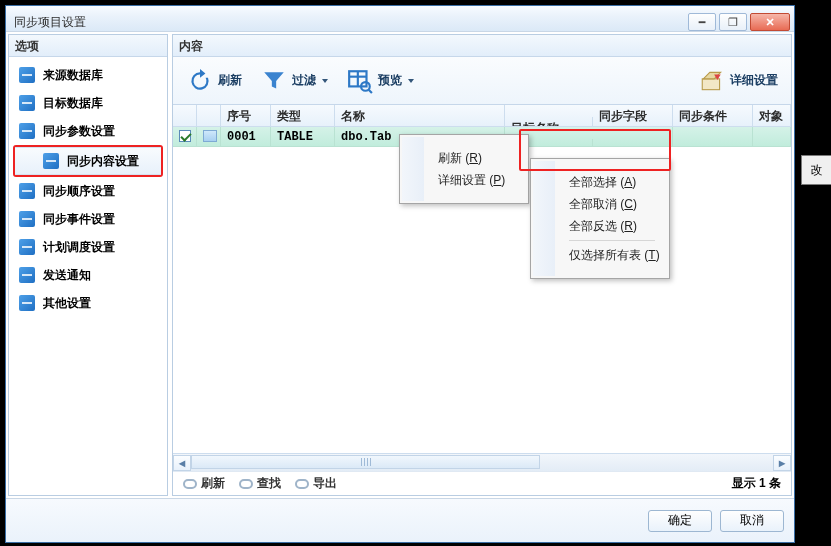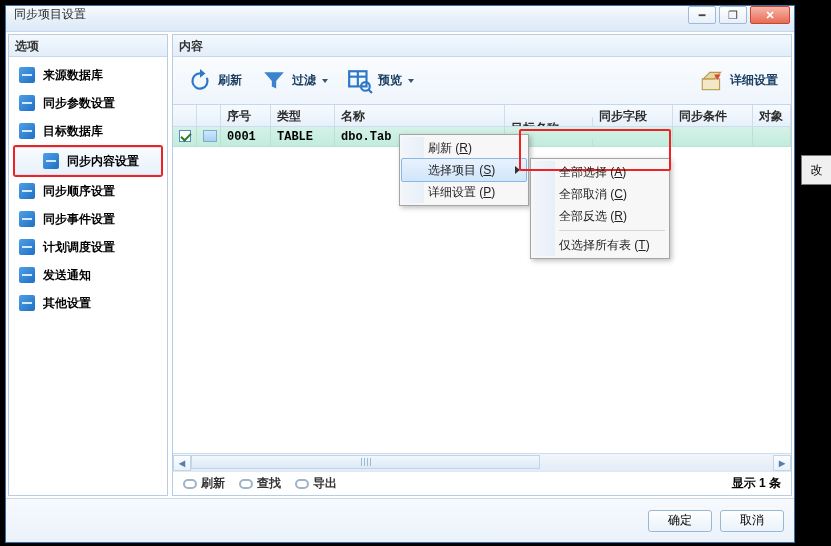--- a/index.html
+++ b/index.html
@@ -22,21 +22,21 @@
     border: 1px solid #3a6ea5;
     display: flex;
     flex-direction: column;
     box-shadow: 0 0 6px rgba(0,0,0,.3);
   }
   .titlebar {
     height: 26px;
     background: linear-gradient(to bottom, #f8fbff 0%, #eaf2fb 40%, #dbe9f7 100%);
     border-bottom: 1px solid #c9d7e6;
     display: flex;
-    align-items: flex-start;
+    align-items: flex-end;
     padding: 0 4px 0 8px;
   }
   .titlebar .title { flex: 1; color: #2b2b2b; }
   .winbtns { display: flex; gap: 3px; }
   .winbtn {
     width: 28px; height: 18px;
     border: 1px solid #9fb9d8;
     background: linear-gradient(#fefefe,#e8f0f9);
     border-radius: 2px;
     display:flex; align-items:center; justify-content:center;
@@ -248,21 +248,21 @@
     border-radius:3px;
     display:flex;align-items:center;justify-content:center;
   }
 
   
   .ctxmenu{
     position:absolute;
     background:#f7f7f7;
     border:1px solid #a5a5a5;
     box-shadow: 2px 2px 5px rgba(0,0,0,.25);
-    padding:2px;
+    padding:12px;
     z-index:50;
   }
   .ctxmenu .mi{
     height:22px;
     display:flex; align-items:center;
     padding:0 22px 0 26px;
     white-space:nowrap;
     position:relative;
     color:#222;
   }
@@ -323,25 +323,25 @@
     <div class="panel panel-left">
       <div class="panel-header">选项</div>
       <div class="sidebar-list">
 
         <div class="sidebar-item">
           <span class="sb-icon"></span>
           <span>来源数据库</span>
         </div>
         <div class="sidebar-item">
           <span class="sb-icon"></span>
+          <span>目标数据库</span>
+        </div>
+        <div class="sidebar-item">
+          <span class="sb-icon"></span>
           <span>同步参数设置</span>
-        </div>
-        <div class="sidebar-item">
-          <span class="sb-icon"></span>
-          <span>目标数据库</span>
         </div>
 
         <div class="red-box">
           <div class="sidebar-item selected">
             <span class="sb-icon"></span>
             <span>同步内容设置</span>
           </div>
         </div>
 
         <div class="sidebar-item">
@@ -480,24 +480,20 @@
     <div class="btn">
         <span>取消</span>
       </div>
   </div>
 
   <div class="ctxmenu" style="left:393px; top:128px; width:130px;">
     <div class="iconstrip"></div>
     <div class="mi">
       <span><span>刷新</span> (<span class="sc">R</span>)</span>
     </div>
-    <div class="mi selected">
-      <span><span>选择项目</span> (<span class="sc">S</span>)</span>
-      <span class="arrow"></span>
-    </div>
     <div class="mi">
       <span><span>详细设置</span> (<span class="sc">P</span>)</span>
     </div>
   </div>
 
   <div class="ctxmenu" style="left:524px; top:152px; width:140px;">
     <div class="iconstrip"></div>
     <div class="red-outline" style="left:-12px; top:-30px; width:152px; height:42px;"></div>
     <div class="mi">
       <span><span>全部选择</span> (<span class="sc">A</span>)</span>

